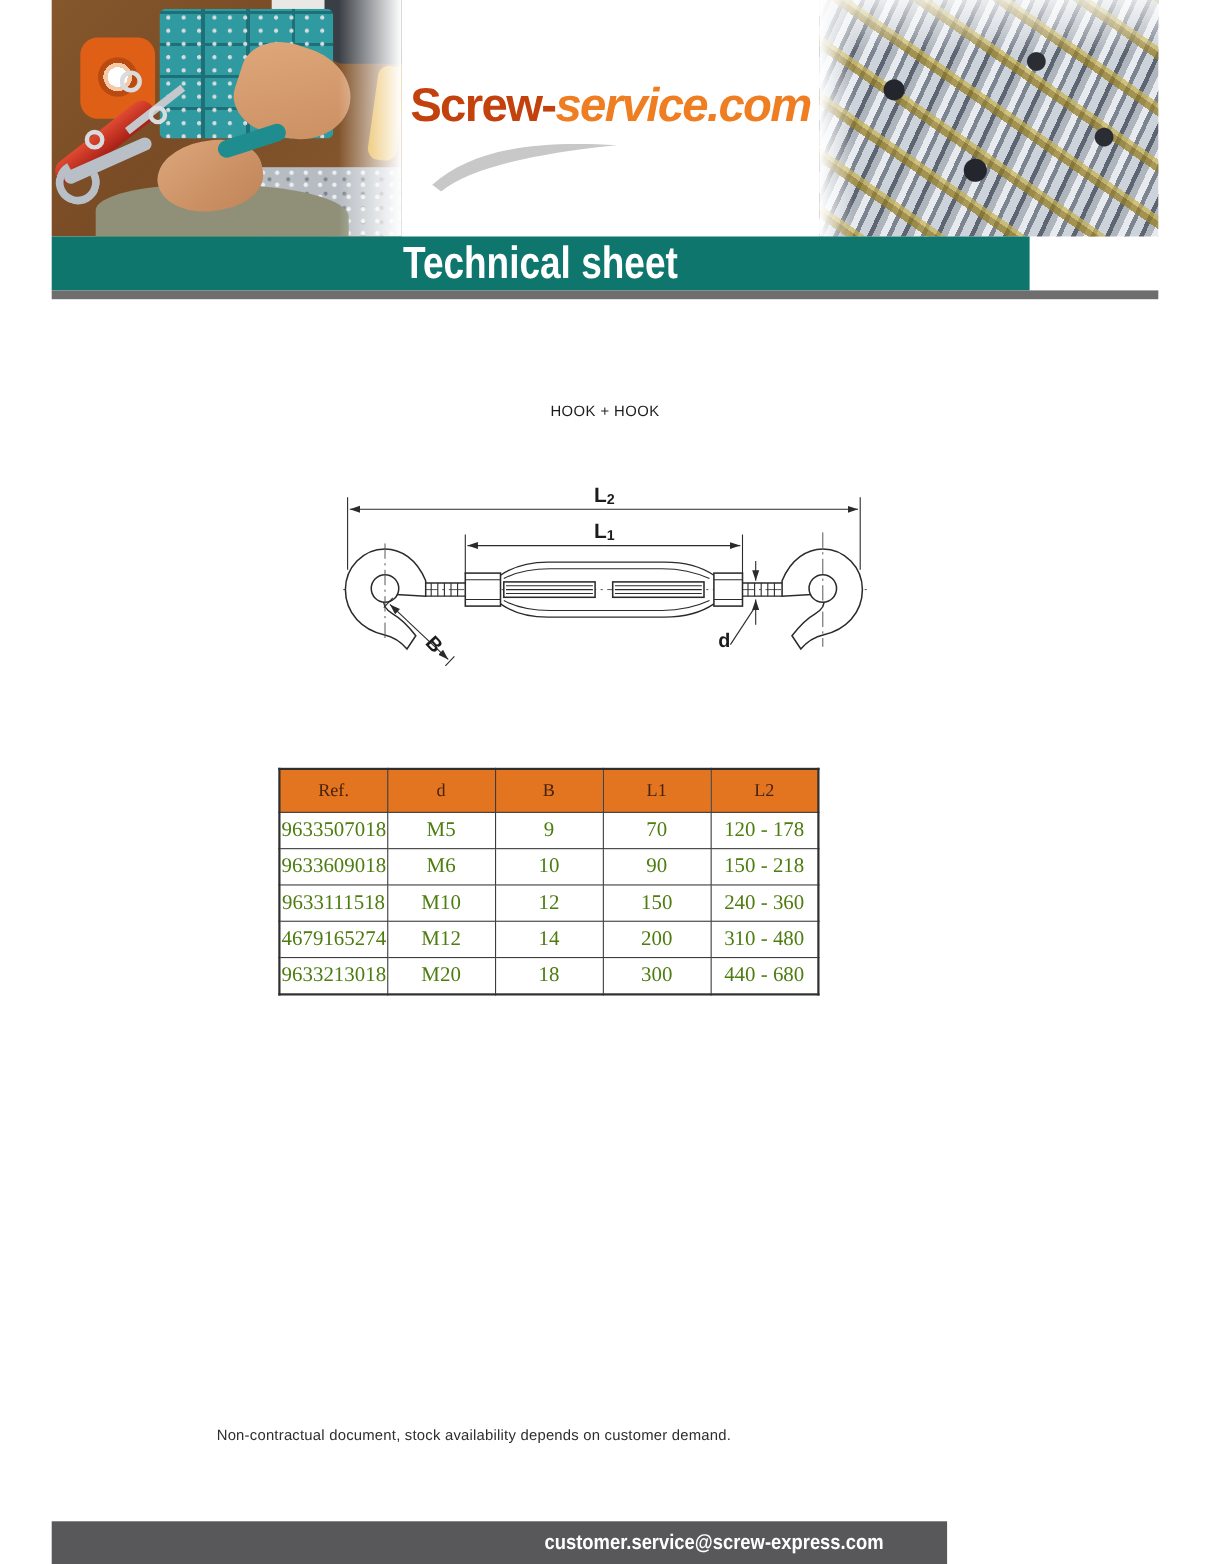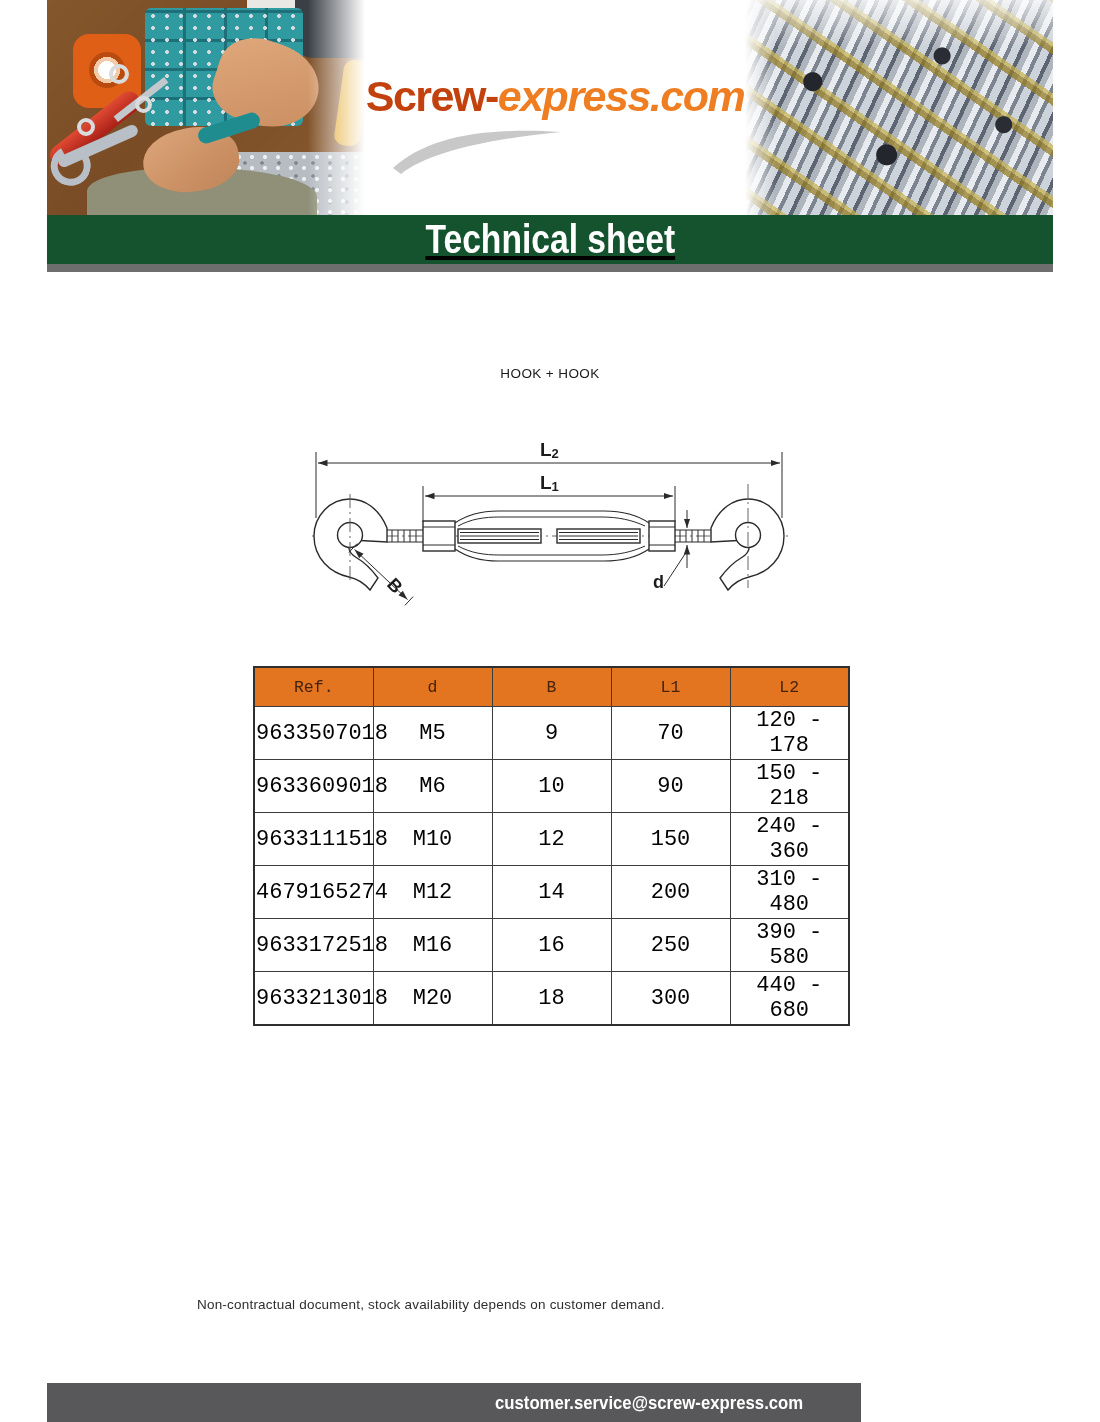--- a/index.html
+++ b/index.html
@@ -56,41 +56,41 @@
           repeating-linear-gradient(35deg, rgba(0,0,0,0) 0 14px, rgba(148,124,36,.75) 14px 20px, rgba(199,177,78,.7) 20px 24px, rgba(0,0,0,0) 24px 42px),
           repeating-linear-gradient(115deg, #e7ebef 0 6px, #7c8490 6px 10px, #cdd3da 10px 18px, #5d6572 18px 22px, #aeb5bd 22px 28px);}
 
   .logo-wrap{position:absolute;left:365px;top:0;width:380px;height:215px;background:#fff;}
   .logo-text{position:absolute;left:0;top:72px;width:380px;text-align:center;white-space:nowrap;
         font-size:43px;font-weight:700;letter-spacing:-1.5px;}
   .logo-dark{color:#c2410c;}
   .logo-orange{color:#ef7d22;font-style:italic;}
   .logo-swoosh{position:absolute;left:22px;top:122px;}
 
-  .banner{position:absolute;left:47px;top:215px;width:1006px;height:49px;background:#14532d;
-        display:flex;align-items:center;justify-content:center;text-decoration:underline;}
+  .banner{position:absolute;left:47px;top:215px;width:889px;height:49px;background:#0f766e;
+        display:flex;align-items:center;justify-content:center;}
   .banner-title{color:#ffffff;font-weight:700;font-size:41px;letter-spacing:0;
         transform:scaleX(.82);transform-origin:center;white-space:nowrap;}
   .gray-bar{position:absolute;left:47px;top:264px;width:1006px;height:8px;background:#6e6e6e;}
 
   
   .product-label{position:absolute;left:0;top:366px;width:1100px;text-align:center;
         font-size:13.5px;letter-spacing:.4px;color:#1c1c1c;}
 
   
   .diagram{position:absolute;left:306px;top:436px;}
   .diagram svg{display:block;}
 
   
-  .spec-table{position:absolute;left:253px;top:666px;width:597px;border-collapse:collapse;
-        font-family:Liberation Mono, monospace;table-layout:fixed;}
+  .spec-table{position:absolute;left:253px;top:698px;width:492px;border-collapse:collapse;
+        font-family:Liberation Serif, serif;table-layout:fixed;}
   .spec-table th,.spec-table td{border:1px solid #3c3c3c;text-align:center;vertical-align:middle;}
   .spec-table{border:2px solid #2f2f2f;}
   .spec-table th{height:36px;background:#e37420;color:#46230b;font-weight:400;font-size:16.5px;}
-  .spec-table td{height:30px;color:#000000;font-size:22px;}
+  .spec-table td{height:30px;color:#4d7c0f;font-size:19px;}
 
   
   .note{position:absolute;left:197px;top:1297px;font-size:13.5px;color:#2e2e2e;letter-spacing:.2px;}
   .bottom-bar{position:absolute;left:47px;top:1383px;width:814px;height:39px;background:#58585a;
         display:flex;align-items:center;justify-content:flex-end;}
   .bottom-email{color:#ffffff;font-weight:700;font-size:19px;margin-right:58px;
         transform:scaleX(.88);transform-origin:right center;white-space:nowrap;}
 
   
   .dline{stroke:#2b2b2b;stroke-width:1.2;fill:none;}
@@ -117,21 +117,21 @@
     <div class="shape washer w3"></div>
     <div class="shape ytool"></div>
     <div class="shape hand-top"></div>
     <div class="shape tray"></div>
     <div class="shape sleeve"></div>
     <div class="shape hand-low"></div>
     <div class="shape tool-grip"></div>
   </div>
 
   <div class="logo-wrap">
-    <div class="logo-text"><span class="logo-dark">Screw-</span><span class="logo-orange">express.com</span></div>
+    <div class="logo-text"><span class="logo-dark">Screw-</span><span class="logo-orange">service.com</span></div>
     <svg class="logo-swoosh" width="180" height="52" viewBox="0 0 180 52">
       <path d="M 6,46 C 40,16 92,5 174,10 C 102,17 42,30 14,52 Z" fill="#c8c8c8"></path>
     </svg>
   </div>
 
   <div class="photo photo-right"></div>
 
   <div class="banner">
     <div class="banner-title">Technical sheet</div>
   </div>
@@ -255,27 +255,20 @@
         <td>240 - 360</td>
       </tr>
       <tr>
         <td>4679165274</td>
         <td>M12</td>
         <td>14</td>
         <td>200</td>
         <td>310 - 480</td>
       </tr>
       <tr>
-        <td>9633172518</td>
-        <td>M16</td>
-        <td>16</td>
-        <td>250</td>
-        <td>390 - 580</td>
-      </tr>
-      <tr>
         <td>9633213018</td>
         <td>M20</td>
         <td>18</td>
         <td>300</td>
         <td>440 - 680</td>
       </tr>
     </tbody>
   </table>
 
   <div class="note">Non-contractual document, stock availability depends on customer demand.</div>

